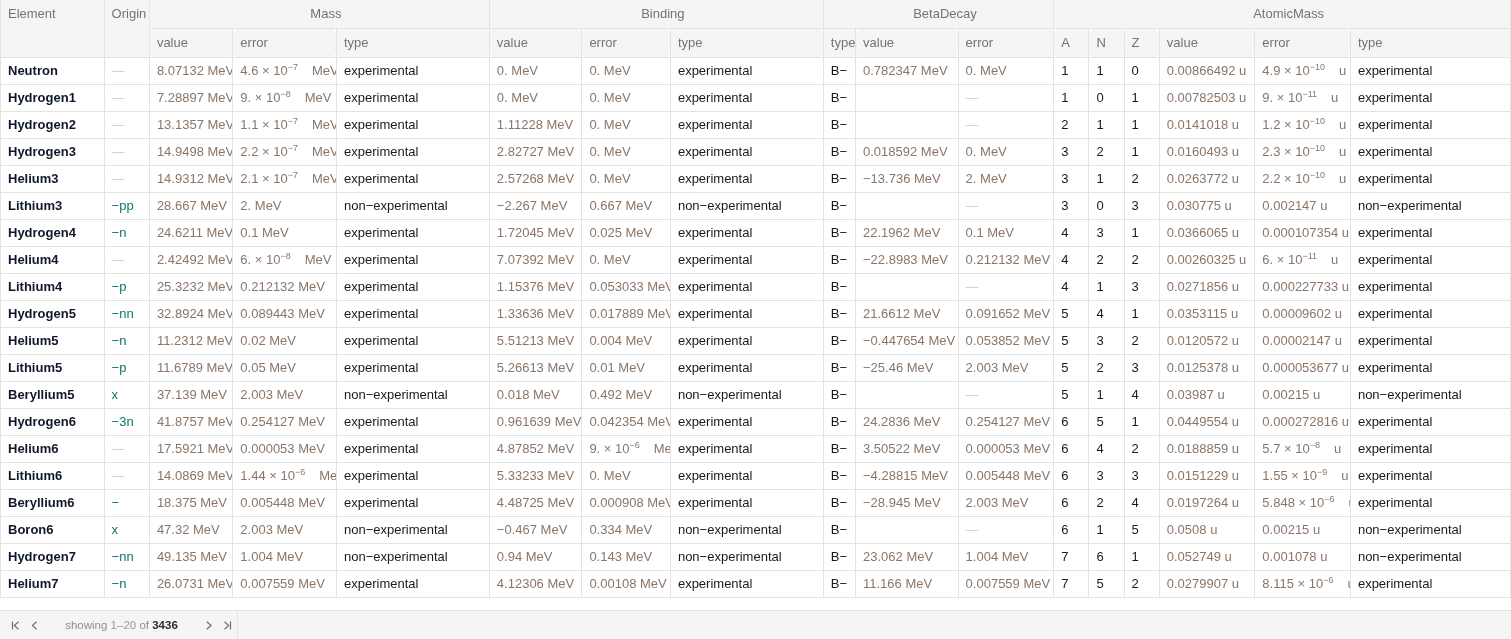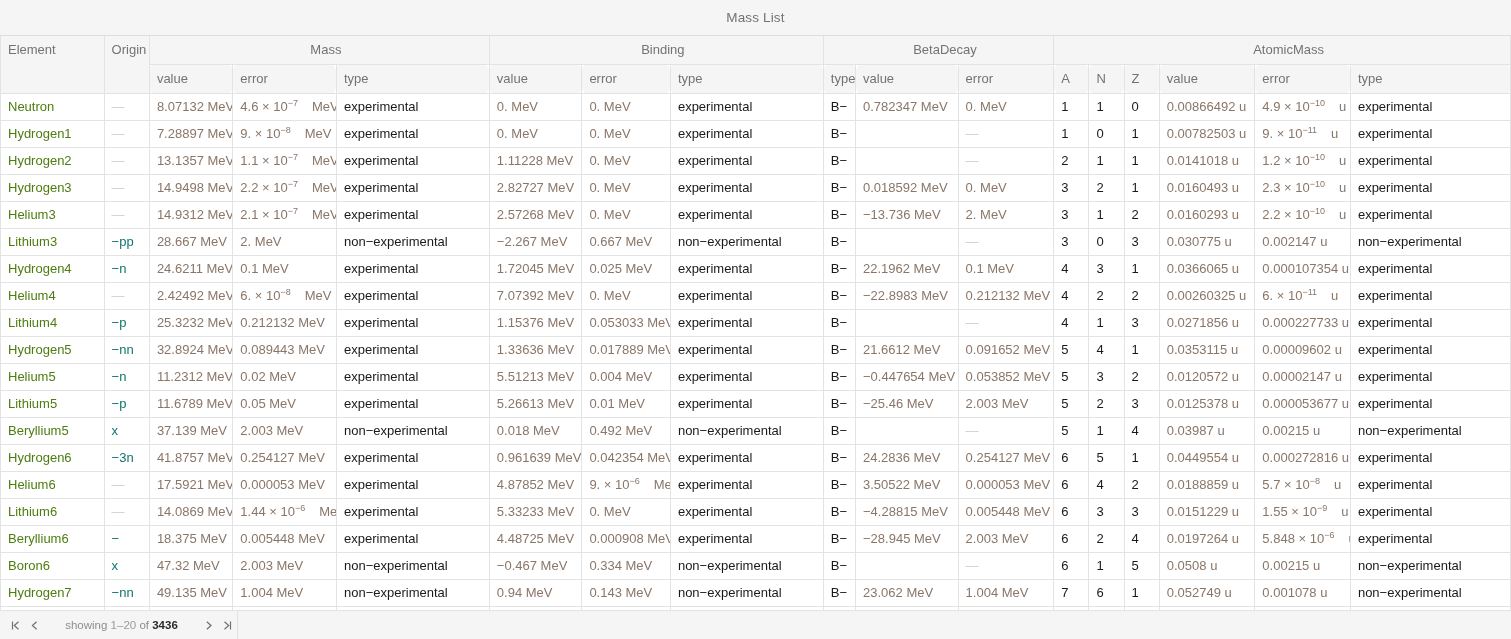--- a/index.html
+++ b/index.html
@@ -85,21 +85,21 @@
   }
 
   tbody td {
     height: 26px;
     line-height: 26px;
     vertical-align: middle;
     background: #ffffff;
     color: #8a7668;
   }
   tbody td.num { color: #8a7668; }
-  tbody td.elem { color: #4d7c0f; }
+  tbody td.elem { color: #0f172a; font-weight: bold; }
   tbody td.int  { color: #1a1a1a; font-weight: normal; }
   tbody td.typ  { color: #1a1a1a; }
   tbody td.origin { color: #0f766e; }
   tbody td.empty-dash {
     color: #cfcfcf;
   }
   .sup {
     font-size: 9px;
     vertical-align: super;
     line-height: 0;
@@ -147,23 +147,20 @@
     padding: 0 4px;
   }
   .pager .showing .rng { color: #9a9a9a; }
   .pager .showing .tot { color: #2b2b2b; font-weight: bold; text-align: center; }
 </style>
 </head>
 <body>
 
 <div class="app-frame">
 
-  <div class="title-bar">
-    <span class="title-text">Mass List</span>
-  </div>
 
   <table class="grid">
     <colgroup>
       <col style="width:103px">
         <col style="width:45px">
       <col style="width:83px">
         <col style="width:103px">
         <col style="width:152px">
       <col style="width:92px">
         <col style="width:88px">
@@ -290,21 +287,21 @@
           <td class="typ">experimental</td>
           <td class="num">2.57268 MeV</td>
           <td class="num">0. MeV</td>
           <td class="typ">experimental</td>
           <td class="typ">B−</td>
           <td class="num">−13.736 MeV</td>
           <td class="num">2. MeV</td>
           <td class="int">3</td>
           <td class="int">1</td>
           <td class="int">2</td>
-          <td class="num">0.0160293 u</td>
+          <td class="num">0.0263772 u</td>
           <td class="num">2.2 × 10<span class="sup">−10</span><span class="unit">u</span></td>
           <td class="typ">experimental</td>
         </tr>
         <tr>
           <td class="elem">Lithium3</td>
           <td class="origin">−pp</td>
           <td class="num">28.667 MeV</td>
           <td class="num">2. MeV</td>
           <td class="typ">non−experimental</td>
           <td class="num">−2.267 MeV</td>

